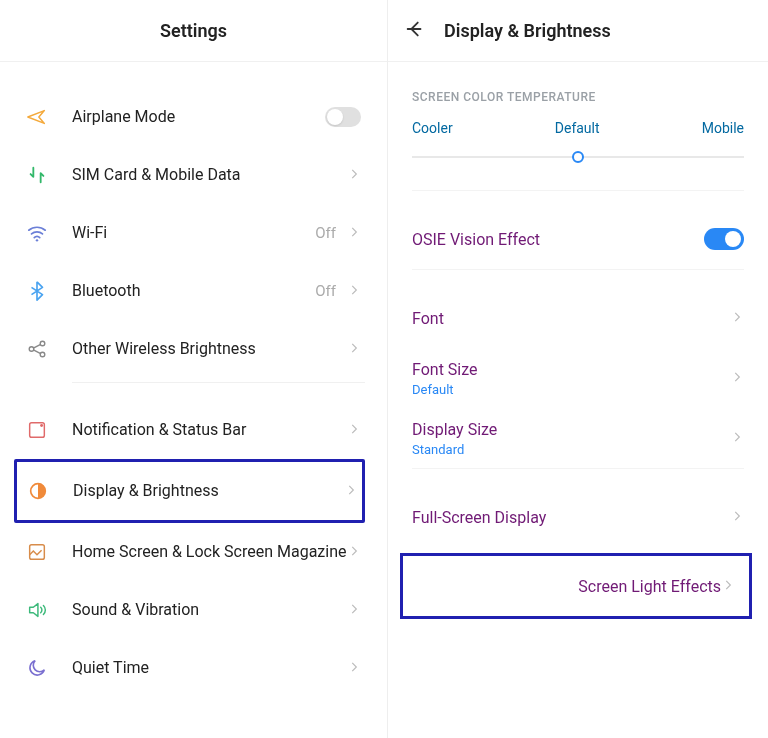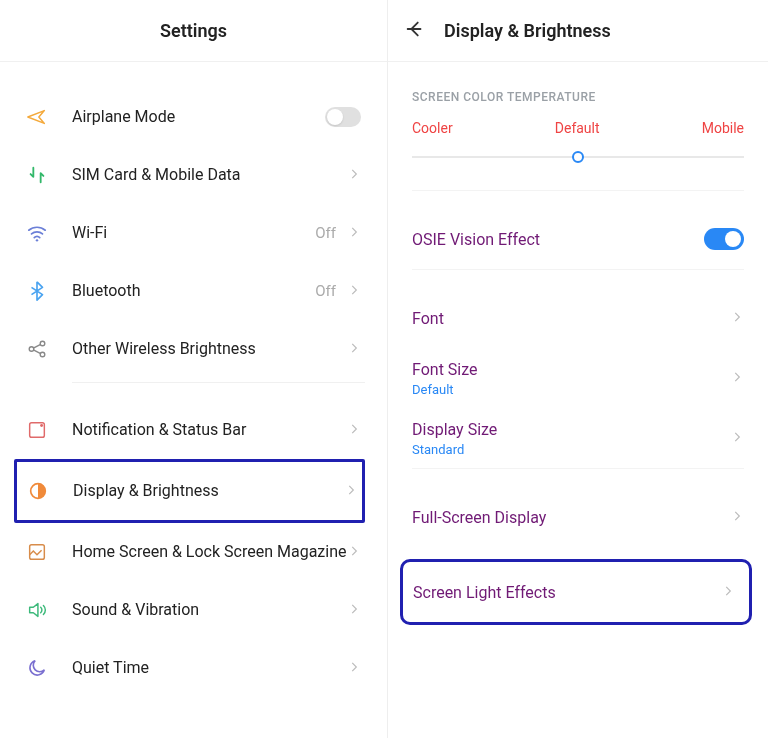--- a/index.html
+++ b/index.html
@@ -90,21 +90,21 @@
       font-size: 12px;
       letter-spacing: 0.5px;
       color: #9aa0a6;
       font-weight: 500;
       padding: 28px 8px 10px;
     }
     .slider-row {
       display: flex;
       justify-content: space-between;
       font-size: 14px;
-      color: #ef4444;
+      color: #0369a1;
       padding: 6px 8px;
     }
     .slider-track {
       position: relative;
       height: 26px;
       margin: 2px 8px 20px;
     }
     .slider-track .line {
       position: absolute; top: 50%; left: 0; right: 0;
       height: 2px; background: #e8e8e8; transform: translateY(-50%);
@@ -124,23 +124,24 @@
       min-height: 60px;
       padding: 10px 8px;
     }
     .r-row .stack { display: flex; flex-direction: column; flex: 1; }
     .r-row .primary { font-size: 16px; color: #701a75; }
     .r-row .secondary { font-size: 13px; color: #2988f5; margin-top: 3px; }
     .rdiv { height: 1px; background: #f3f3f3; margin: 0 8px; }
 
     .hl-r {
       border: 3.5px solid #2020b0;
-      border-radius: 10px;
-      margin: 12px 0px 0 -4px;
+      border-radius: 0;
+      margin: 6px 0px 0 -4px;
       padding-right: 4px;
+      text-align: right;
     }
     .gap { height: 18px; }
   </style>
 </head>
 <body>
 
 <div class="panel left">
   <div class="header">
     <div class="header-title">Settings</div>
   </div>

